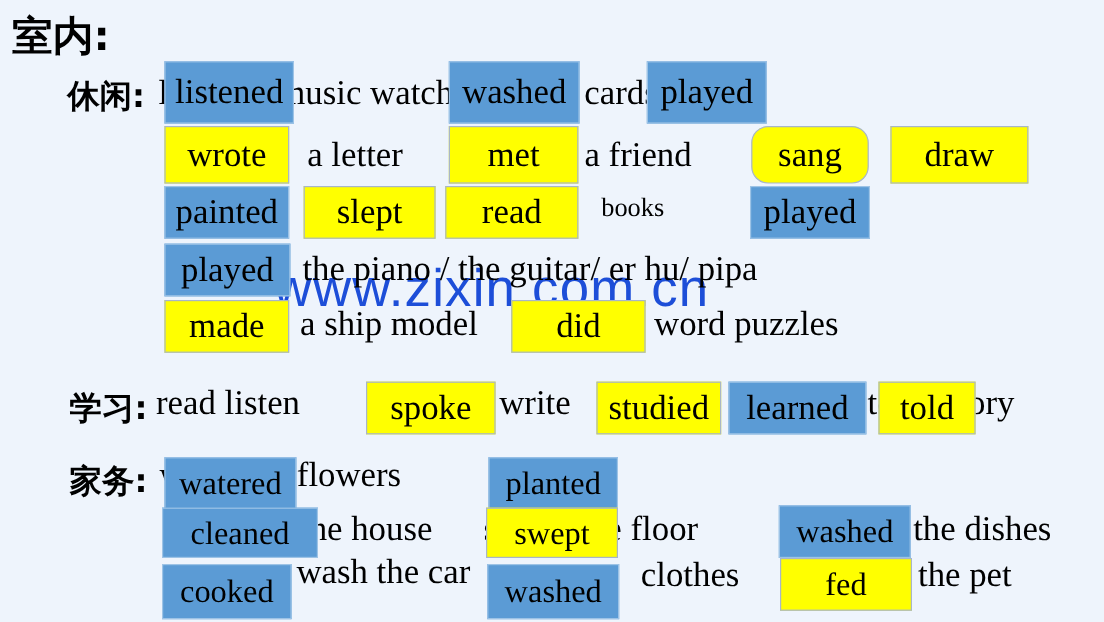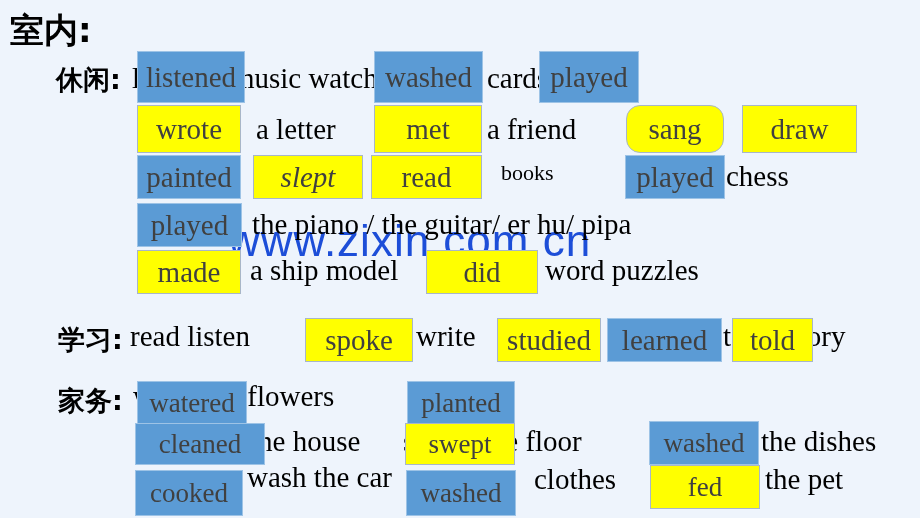--- a/index.html
+++ b/index.html
@@ -48,21 +48,21 @@
   }
   
   .box {
     position: absolute;
     box-sizing: border-box;
     display: flex;
     align-items: center;
     justify-content: center;
     white-space: nowrap;
     z-index: 3;
-    color: #404040;
+    color: #000000;
   }
   .box.blue {
     background: #5b9bd5;
     border: 1px solid #9dc3e6;
   }
   .box.yellow {
     background: #ffff00;
     border: 1px solid #a8b6c8;
   }
 </style>
@@ -89,24 +89,23 @@
 
   <div class="txt" style="left:256px; top:113px; font-size:29px;">a letter</div>
   <div class="txt" style="left:487px; top:113px; font-size:29px;">a friend</div>
 
   <div class="box yellow" style="left:137px; top:105px; width:104px; height:48px; font-size:29px;">wrote</div>
   <div class="box yellow" style="left:374px; top:105px; width:108px; height:48px; font-size:29px;">met</div>
   <div class="box yellow" style="left:626px; top:105px; width:98px; height:48px; font-size:29px;border-radius:14px;">sang</div>
   <div class="box yellow" style="left:742px; top:105px; width:115px; height:48px; font-size:29px;">draw</div>
 
   <div class="txt" style="left:501px; top:160px; font-size:22px;">books</div>
-  <div class="txt" style="left:726px; top:160px; font-size:29px;">chess</div>
 
   <div class="box blue" style="left:137px; top:155px; width:104px; height:44px; font-size:29px;">painted</div>
-  <div class="box yellow" style="left:253px; top:155px; width:110px; height:44px; font-size:29px;font-style:italic;">slept</div>
+  <div class="box yellow" style="left:253px; top:155px; width:110px; height:44px; font-size:29px;">slept</div>
   <div class="box yellow" style="left:371px; top:155px; width:111px; height:44px; font-size:29px;">read</div>
   <div class="box blue" style="left:625px; top:155px; width:100px; height:44px; font-size:29px;">played</div>
 
   <div class="txt" style="left:252px; top:208px; font-size:29px;">the piano / the guitar/ er hu/ pipa</div>
 
   <div class="box blue" style="left:137px; top:203px; width:105px; height:44px; font-size:29px;">played</div>
 
   <div class="txt" style="left:250px; top:254px; font-size:29px;">a ship model</div>
   <div class="txt" style="left:545px; top:254px; font-size:29px;">word puzzles</div>
 

